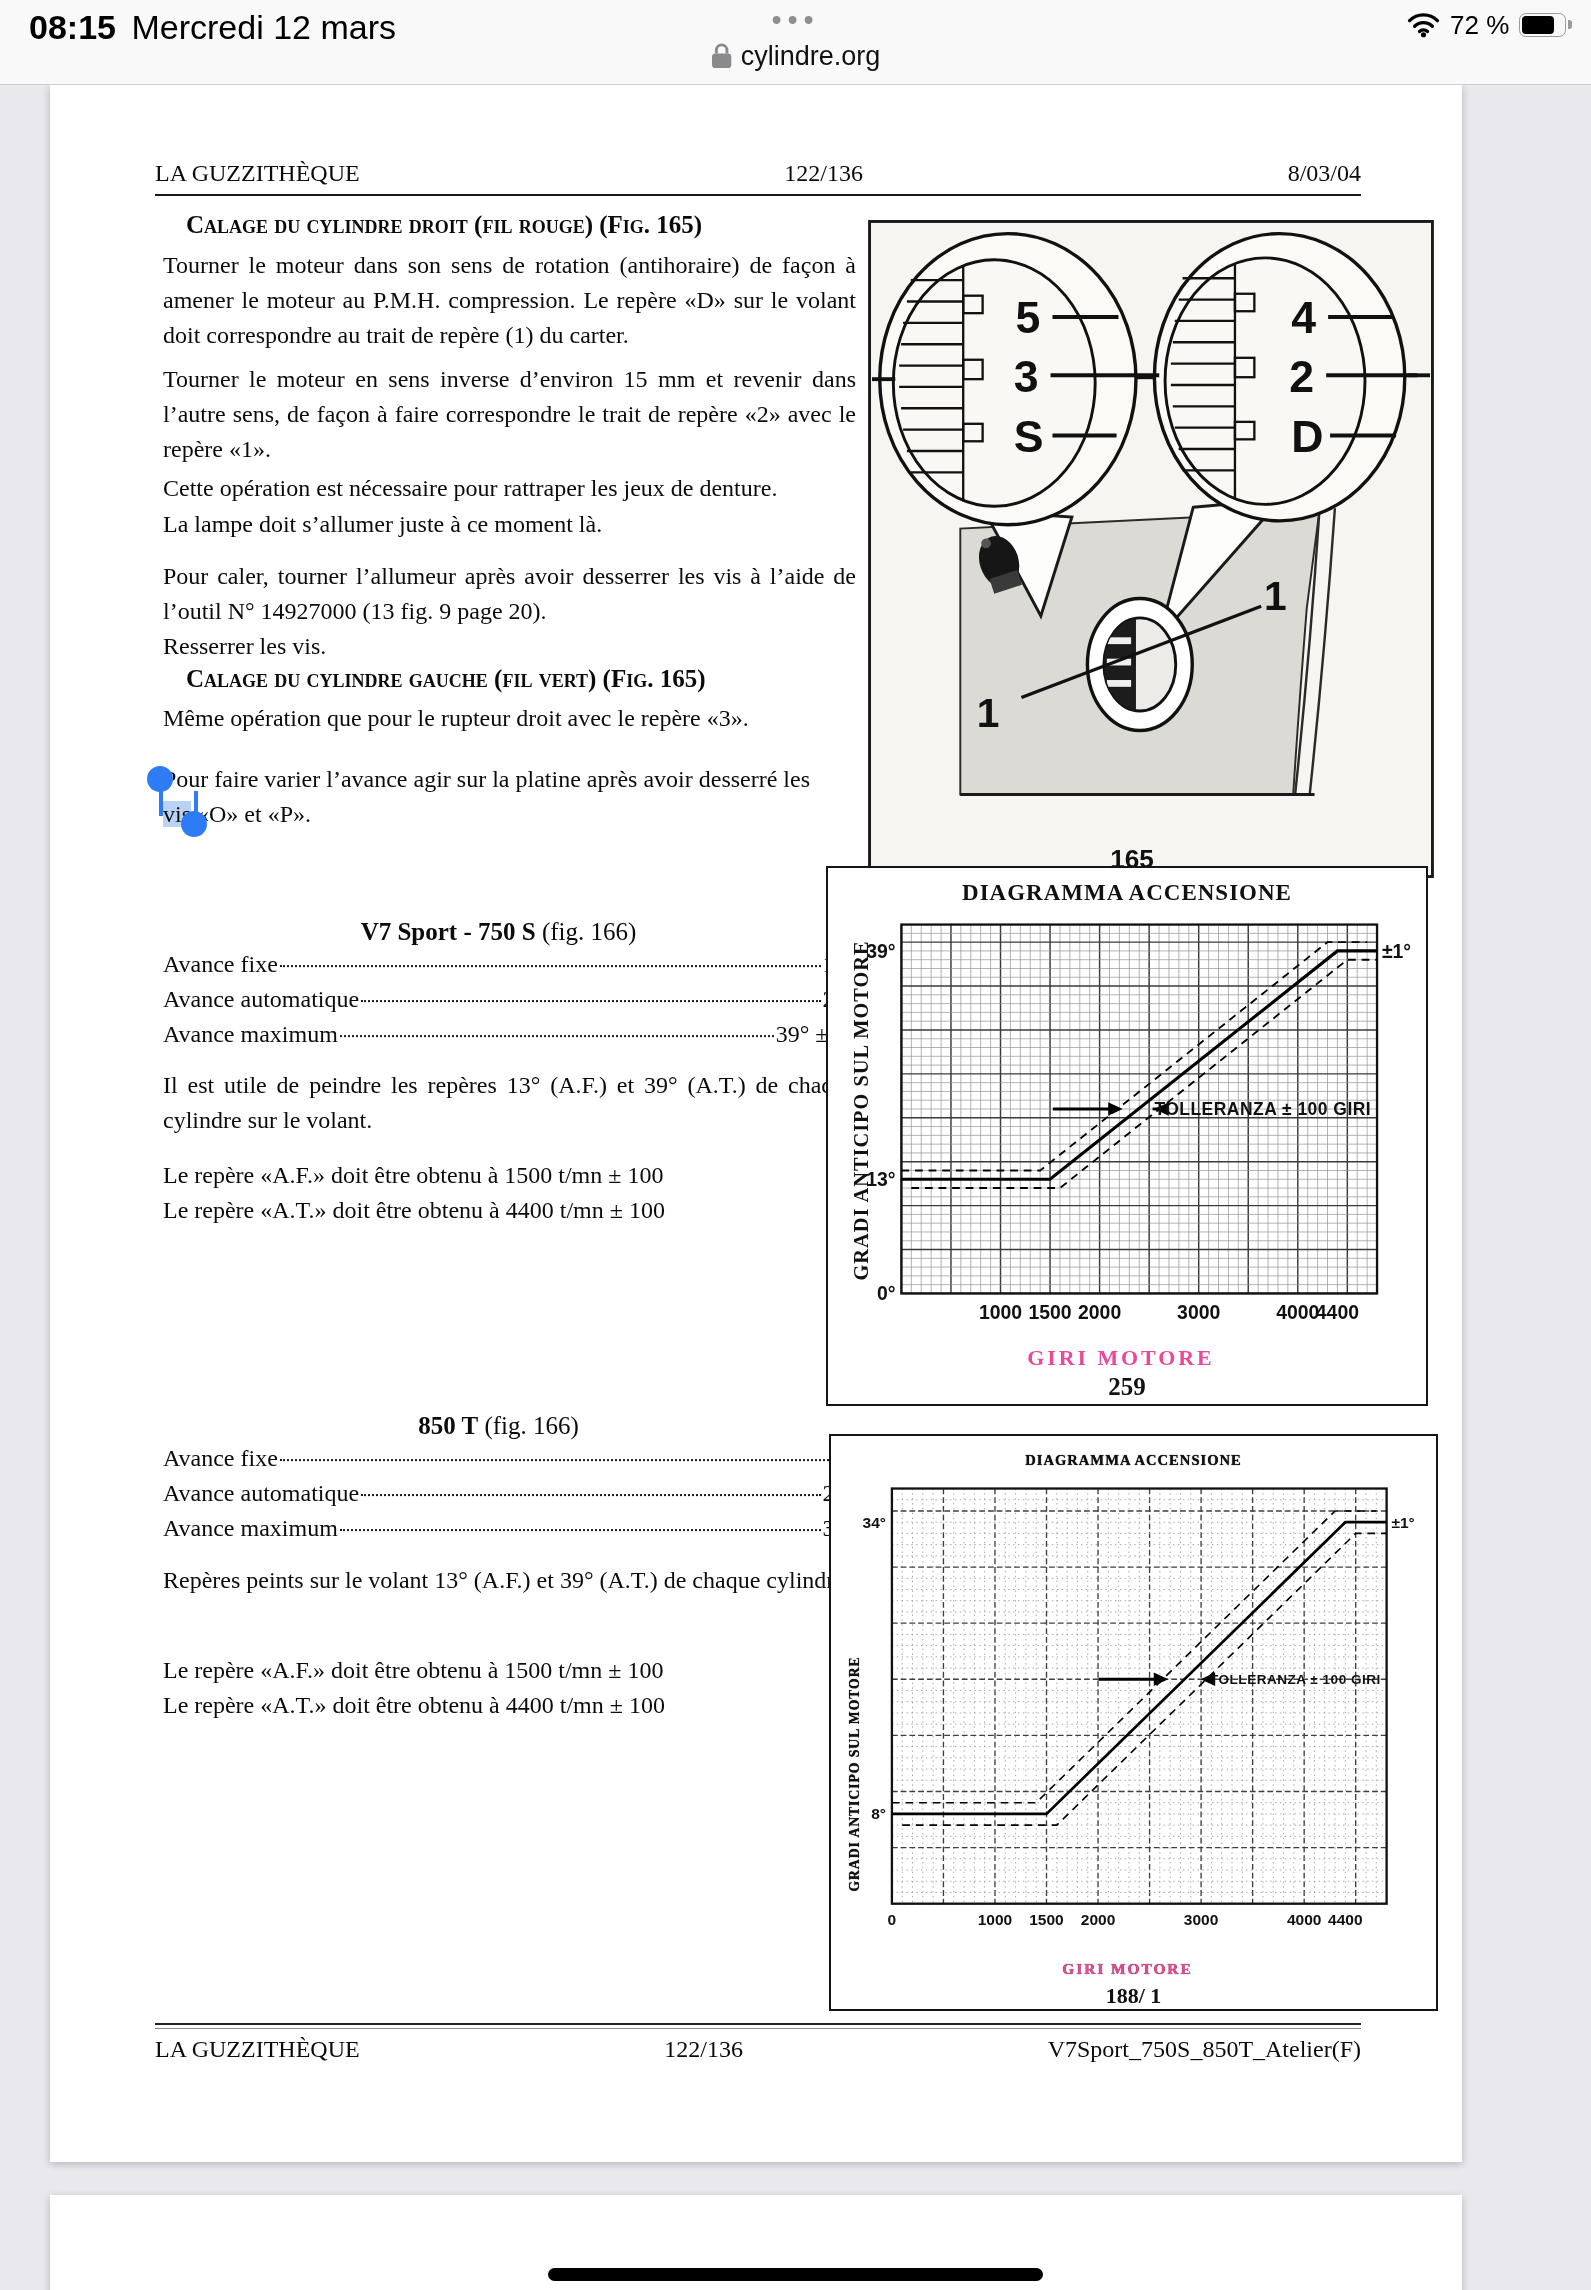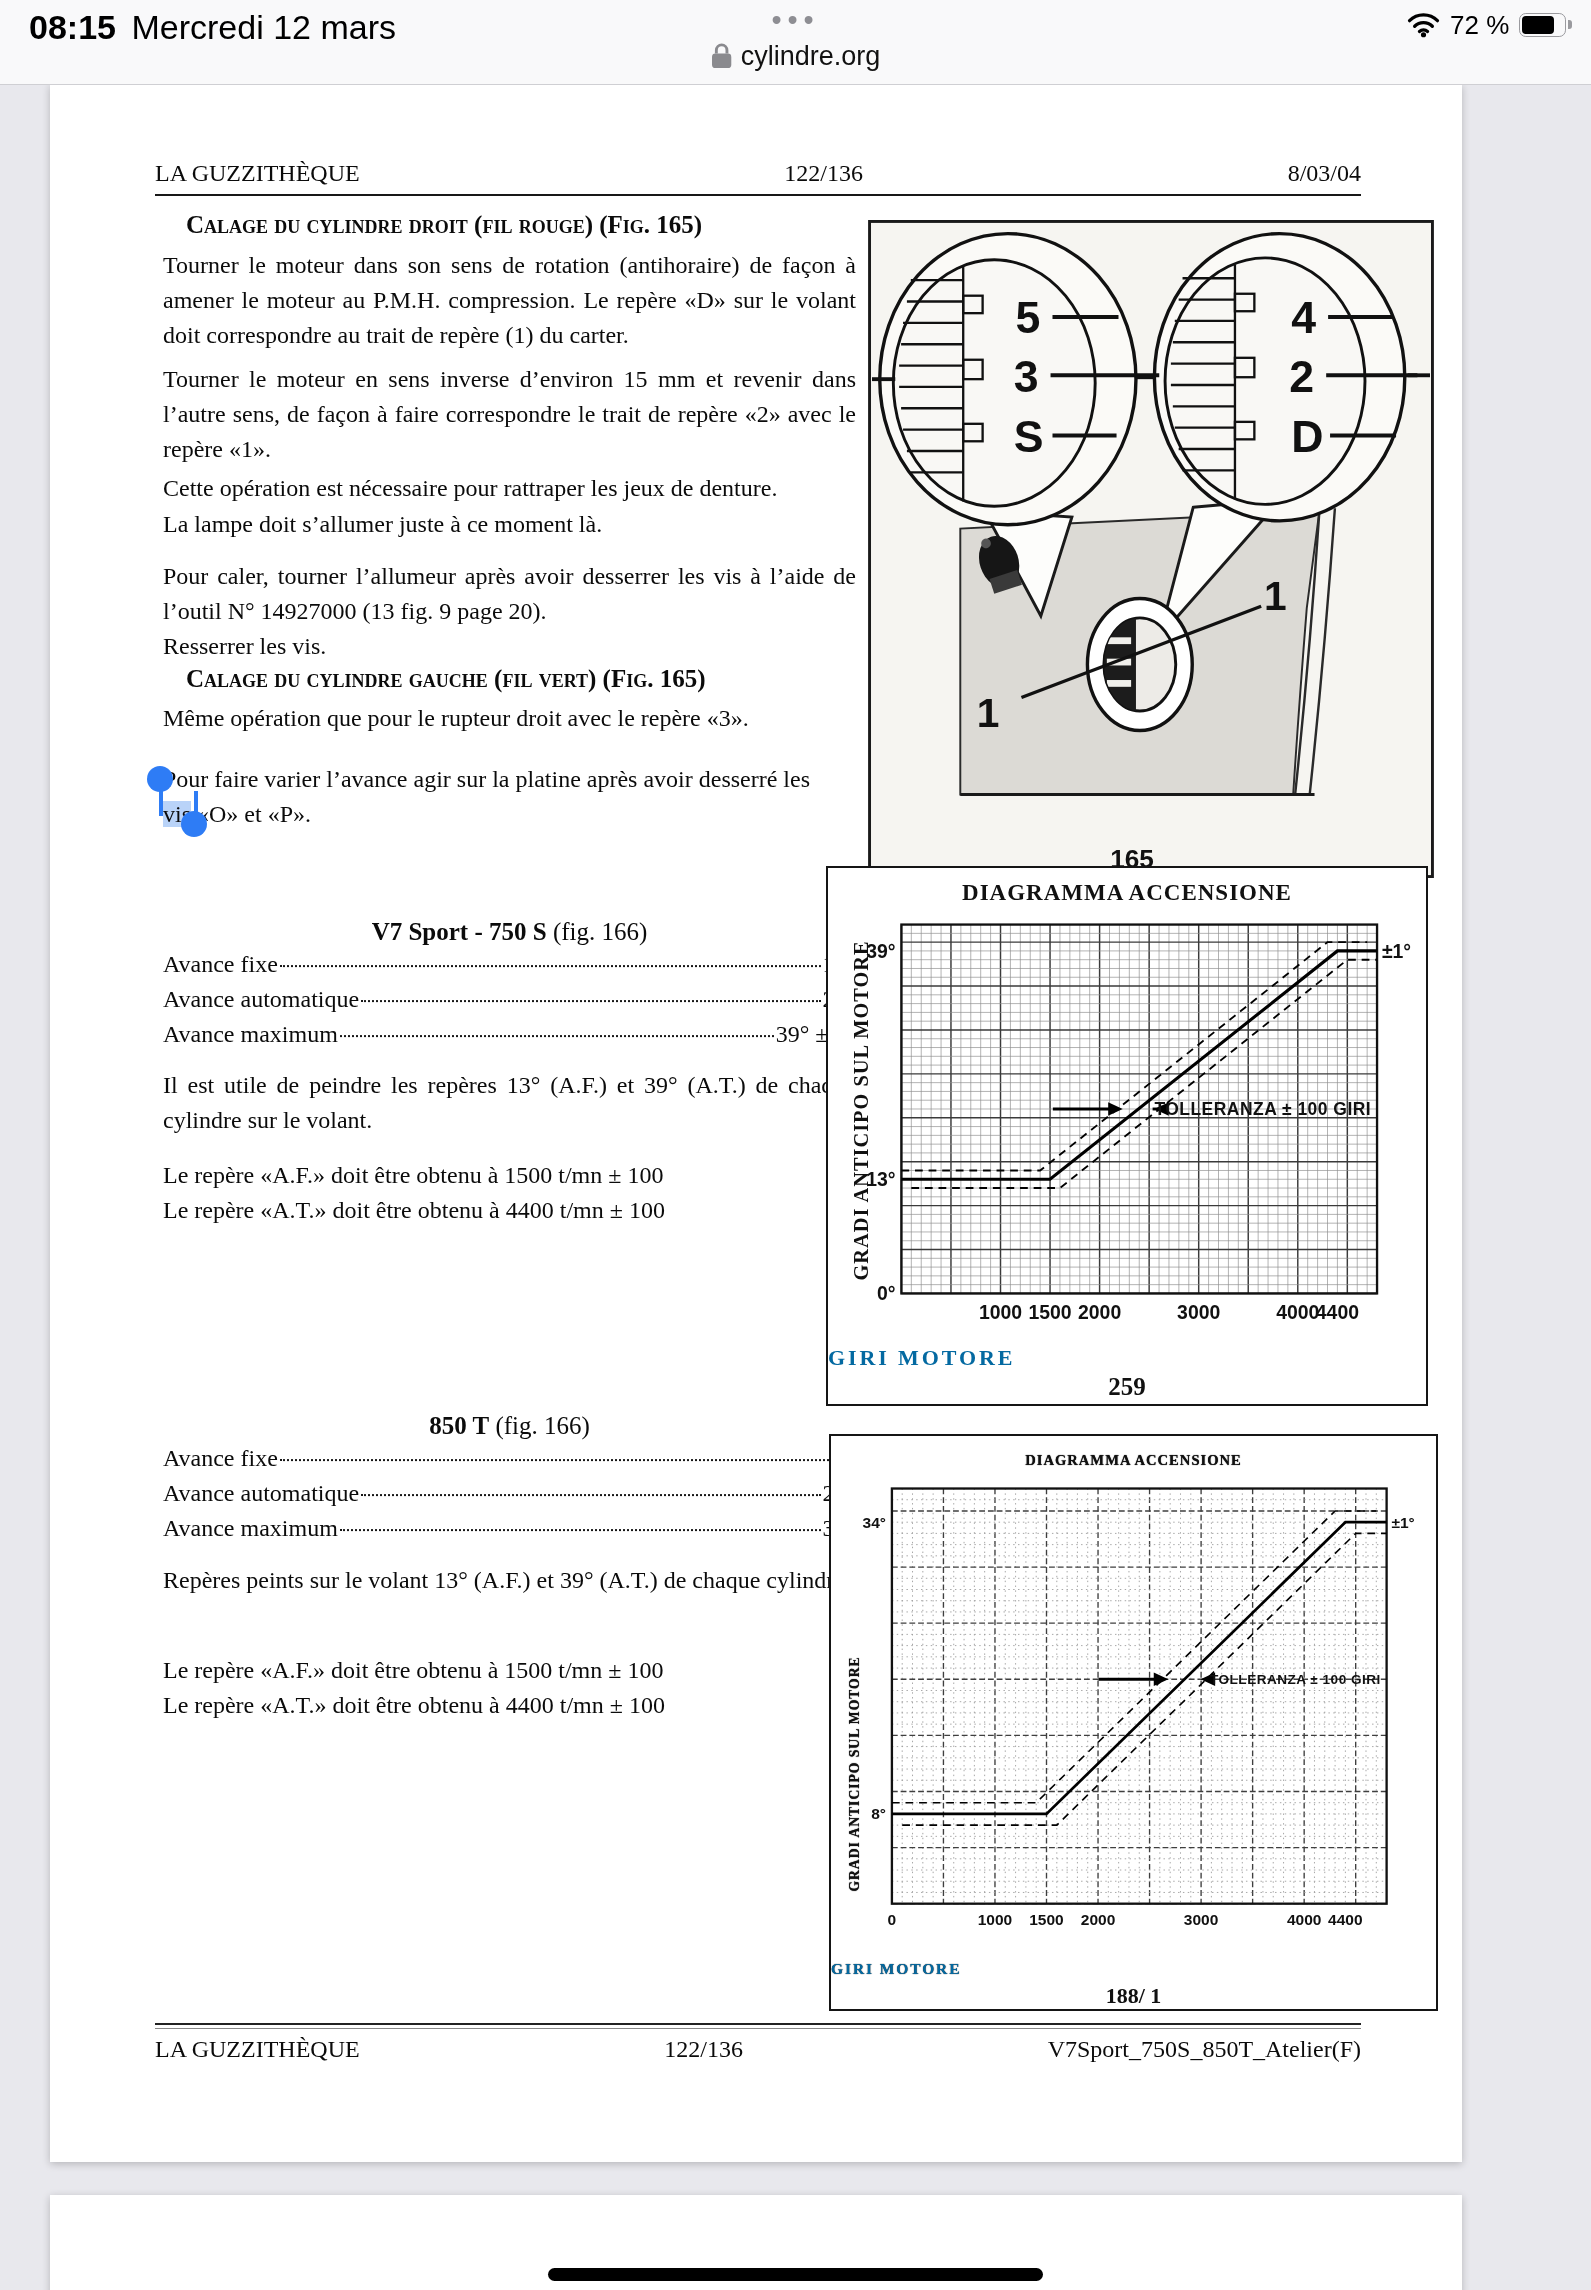--- a/index.html
+++ b/index.html
@@ -32,21 +32,21 @@
   .doc{position:absolute;inset:0;color:#0b0b0b;font-family:"Liberation Serif","DejaVu Serif",serif;}
   .hf-row{position:absolute;left:105px;right:101px;display:flex;font-size:24px;}
   .hf-row .c{flex:1;text-align:center;}
   .hf-row .r{text-align:right;}
   .rule{position:absolute;left:105px;right:101px;border-top:2.9px solid #181818;}
   .rule2{position:absolute;left:105px;right:101px;height:2.9px;border-top:2.9px solid #222;border-bottom:1px solid #888;}
 
   .doc-h{position:absolute;left:136px;font-weight:700;font-variant:small-caps;font-size:25px;white-space:nowrap;}
   .doc-p{position:absolute;left:113px;width:693px;font-size:24px;line-height:35px;text-align:justify;}
   .doc-p.nj{text-align:left;}
-  .doc-c{position:absolute;left:113px;width:693px;text-align:center;font-size:25px;}
+  .doc-c{position:absolute;left:102px;width:693px;text-align:center;font-size:25px;}
   .doc-c .b{font-weight:700;}
 
   .spec-block{position:absolute;left:113px;width:693px;}
   .spec-row{display:flex;align-items:baseline;font-size:24px;height:35px;}
   .spec-dots{flex:1;border-bottom:2.5px dotted #161616;margin:0 1.9px;transform:translateY(-4.9px);}
 
   
   .sel-hl{background:#b9d3f8;}
   .sel-handle{position:absolute;width:26px;height:26px;border-radius:50%;background:#2e7cf5;z-index:30;}
   .sel-stem{position:absolute;width:3.9px;background:#2e7cf5;z-index:29;}
@@ -56,21 +56,21 @@
   .fig165{left:818px;top:136px;width:566px;height:658px;border:none;}
   .fig166{left:776px;top:782px;width:598px;height:536px;}
   .fig188{left:779px;top:1350px;width:605px;height:573px;}
   .chart-title{position:absolute;left:0;right:0;text-align:center;font-weight:700;color:#111;}
   .fig166 .chart-title{top:11.6px;font-size:23px;letter-spacing:1px;}
   .fig188 .chart-title{top:15.5px;font-size:14.6px;letter-spacing:1px;text-shadow:0 0 1px #000;}
   .ylabel{position:absolute;font-weight:700;color:#111;transform:rotate(-90deg);transform-origin:center;
           text-align:center;white-space:nowrap;}
   .fig166 .ylabel{left:-127px;top:241px;width:320px;font-size:20.4px;letter-spacing:1px;}
   .fig188 .ylabel{left:-112px;top:330px;width:272px;font-size:13.6px;letter-spacing:1px;text-shadow:0 0 1px #000;}
-  .xlabel{position:absolute;left:0;right:12px;text-align:left;font-weight:700;color:#0369a1;}
+  .xlabel{position:absolute;left:0;right:12px;text-align:center;font-weight:700;color:#ec4899;}
   .fig166 .xlabel{top:477px;font-size:22px;letter-spacing:2.9px;}
   .fig188 .xlabel{top:524px;font-size:15.5px;letter-spacing:1.9px;text-shadow:0 0 1px #000;}
   .fig-cap{position:absolute;left:0;right:0;text-align:center;font-weight:700;color:#111;}
   .fig166 .fig-cap{top:505px;font-size:25px;}
   .fig188 .fig-cap{top:547px;font-size:22px;}
   .plot text{font-family:"Liberation Sans","DejaVu Sans",sans-serif;font-weight:700;fill:#111;}
 
   .home-indicator{position:absolute;left:548px;top:2268px;width:495px;height:12.6px;border-radius:6.8px;
                   background:#000;z-index:50;}
   svg{display:block;}

